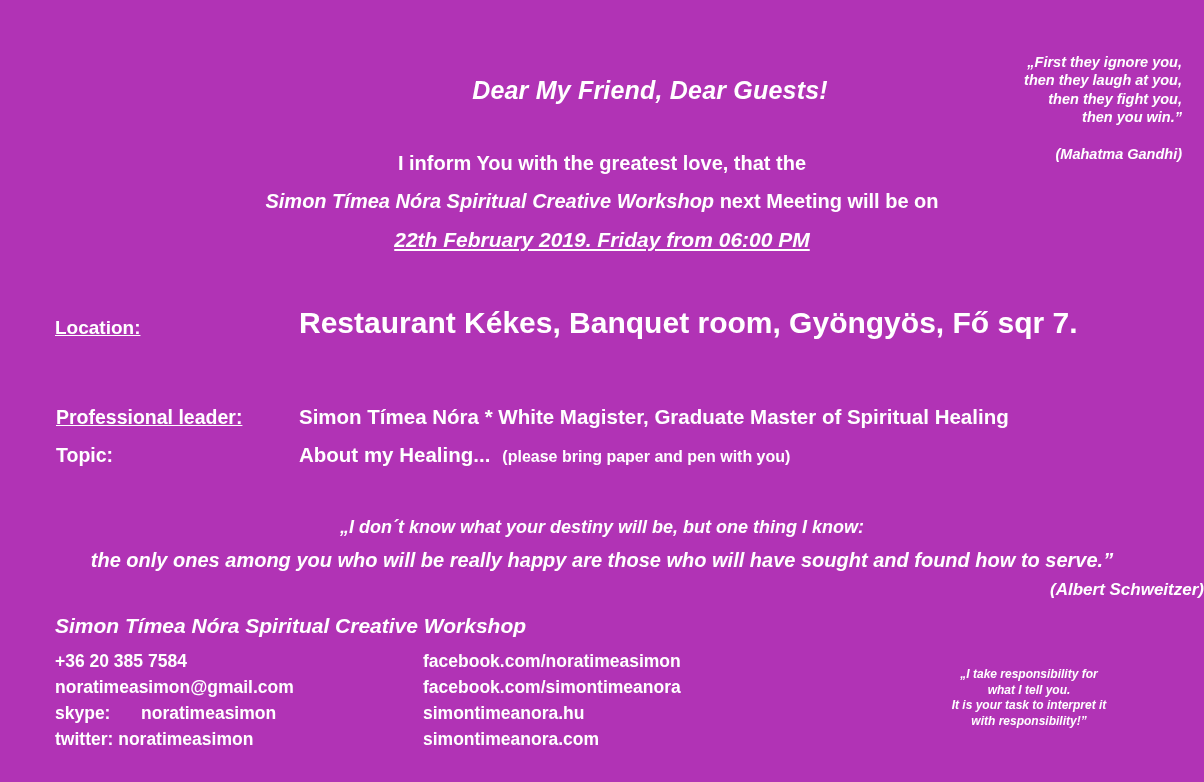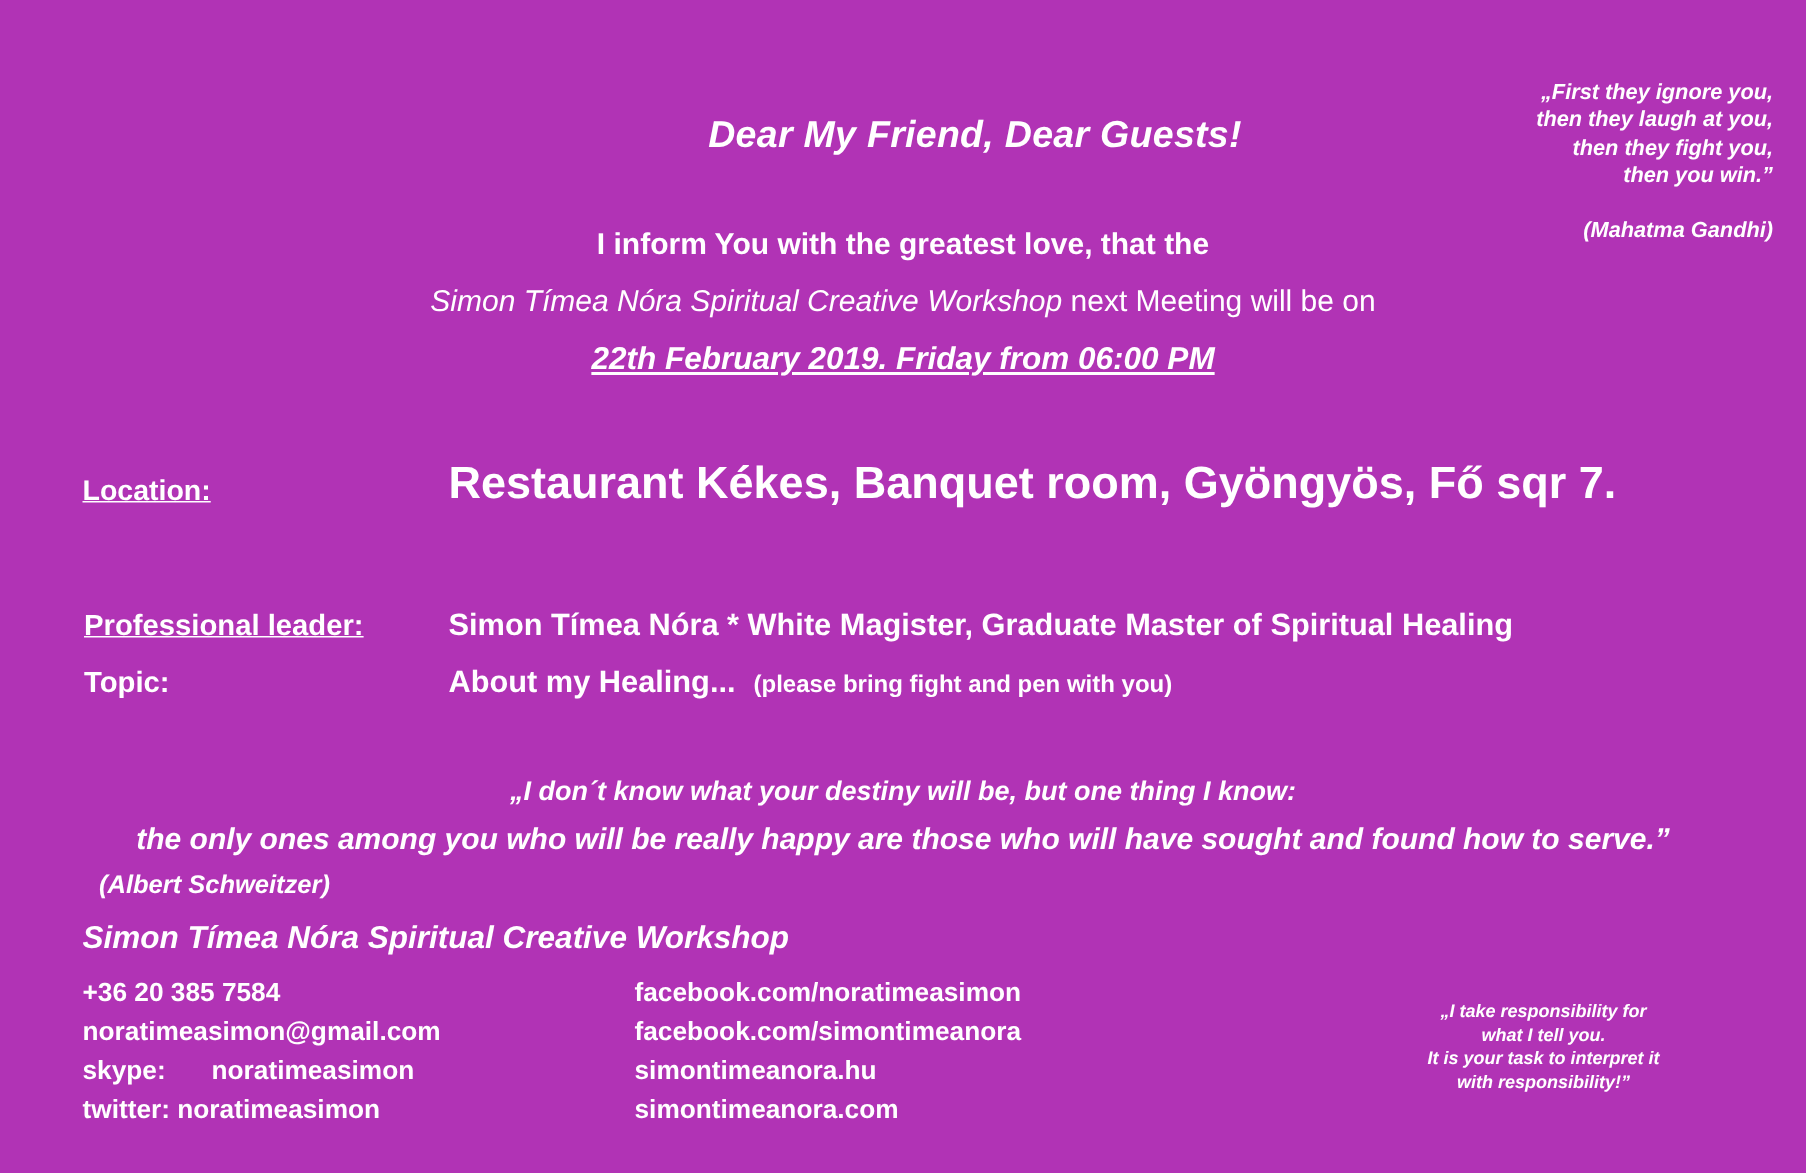--- a/index.html
+++ b/index.html
@@ -59,21 +59,21 @@
     text-align: center;
     font-size: 20px;
     font-weight: bold;
   }
   .intro-line2 {
     top: 190px;
     left: 0;
     width: 1204px;
     text-align: center;
     font-size: 20px;
-    font-weight: normal;
+    font-weight: bold;
   }
   .intro-line2 .ws {
     font-style: italic;
   }
   .intro-line3 {
     top: 228px;
     left: 0;
     width: 1204px;
     text-align: center;
     font-size: 21px;
@@ -148,22 +148,22 @@
     width: 1204px;
     text-align: center;
     font-size: 20px;
     font-weight: bold;
     font-style: italic;
   }
   .schweitzer-author {
     top: 580px;
     left: 0;
     width: 1204px;
-    text-align: left;
-    padding-left: 66px;
+    text-align: right;
+    padding-left: 114px;
     box-sizing: border-box;
     font-size: 17px;
     font-weight: bold;
     font-style: italic;
   }
 
   
   .footer-org {
     top: 614px;
     left: 55px;
@@ -231,21 +231,21 @@
   </div>
 
   <div class="abs loc-label">Location:</div>
   <div class="abs loc-value">Restaurant Kékes, Banquet room, Gyöngyös, Fő sqr 7.</div>
 
   <div class="abs leader-value">Simon Tímea Nóra * White Magister, Graduate Master of Spiritual Healing</div>
   <div class="abs leader-label">Professional leader:</div>
 
   <div class="abs topic-label">Topic:</div>
   <div class="abs topic-value">
-    <span>About my Healing...</span><span class="note">(please bring fight and pen with you)</span>
+    <span>About my Healing...</span><span class="note">(please bring paper and pen with you)</span>
   </div>
 
   <div class="abs schweitzer-1">„I don´t know what your destiny will be, but one thing I know:</div>
   <div class="abs schweitzer-2">the only ones among you who will be really happy are those who will have sought and found how to serve.”</div>
   <div class="abs schweitzer-author">(Albert Schweitzer)</div>
 
   <div class="abs footer-org">Simon Tímea Nóra Spiritual Creative Workshop</div>
 
   <div class="abs contacts">
     <span class="row">

